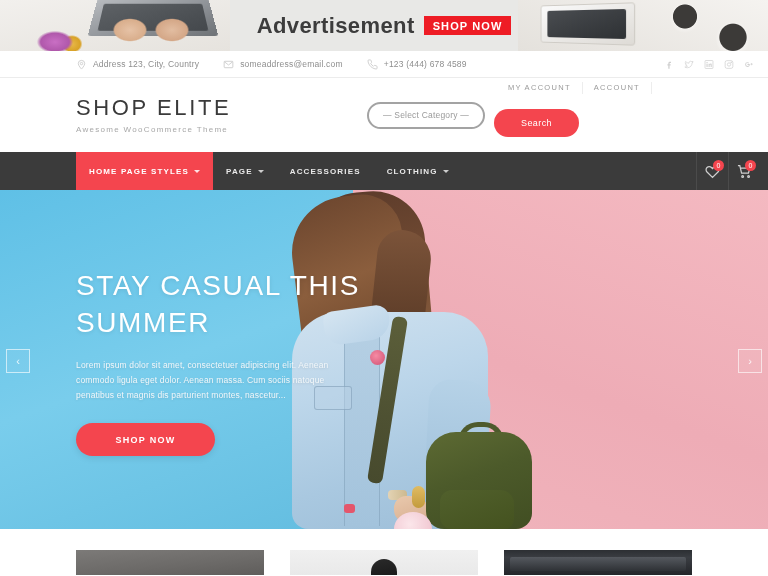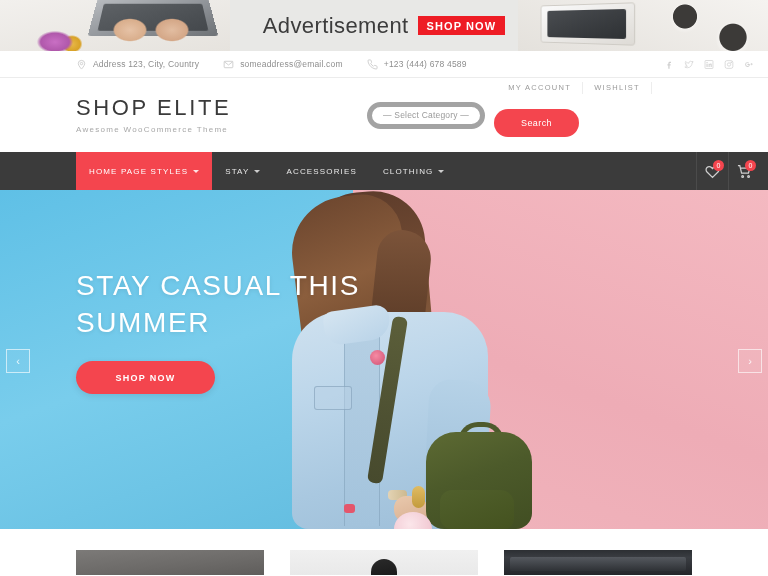--- a/index.html
+++ b/index.html
@@ -54,21 +54,21 @@
     background:linear-gradient(160deg,#4a4d51,#2e3134); border-radius:2px;
   }
   .ad-cup{
     position:absolute; width:30px; height:30px; border-radius:50%;
     background:radial-gradient(circle at 50% 45%, #3c3a38 0%, #3c3a38 52%, #f3f1ee 56%, #e6e3de 100%);
   }
   .ad-cup.c1{ right:68px; top:3px; }
   .ad-cup.c2{ right:18px; top:22px; width:34px; height:34px; }
   .ad-center { position:relative; z-index:3; display:flex; align-items:center; gap:9px; }
   .ad-text {
-    font-size:22px; color:#3c3c3c; letter-spacing:.4px; font-weight:400;
+    font-size:22px; color:#3c3c3c; letter-spacing:.4px; font-weight:700;
   }
   .ad-badge {
     background:#ee1c25; color:#fff; font-size:11px; font-weight:700;
     letter-spacing:1.1px; padding:4px 9px 3px;
   }
 
   
   .topbar {
     width:768px; height:27px; background:#ffffff;
     border-bottom:1px solid #ececec;
@@ -93,21 +93,21 @@
   }
   .logo-wrap{ display:flex; flex-direction:column; }
   .logo-title{
     font-size:22px; letter-spacing:2.6px; color:#3a3a3a; font-weight:400; line-height:1;
   }
   .logo-sub{
     font-size:8px; letter-spacing:1.3px; color:#a8a8a8; margin-top:6px;
   }
   .search-wrap{ margin-left:auto; display:flex; align-items:center; gap:9px; }
   .sel-cat{
-    width:118px; height:27px; border:5px solid #a3a3a3; border-radius:14px;
+    width:118px; height:27px; border:2px solid #a3a3a3; border-radius:14px;
     background:#fff; font-size:8.5px; color:#9a9a9a;
     display:flex; align-items:center; justify-content:center;
     font-family:"Liberation Sans", sans-serif; letter-spacing:.2px;
   }
   .search-in{
     width:110px; height:27px; border:1px solid #e6e6e6; border-radius:14px;
     background:#fff; font-size:8.5px; color:#a8a8a8;
     padding:0 12px; outline:none; font-family:"Liberation Sans", sans-serif;
   }
   .search-in::placeholder{ color:#b3b3b3; }
@@ -118,21 +118,21 @@
   }
 
   
   .nav {
     width:768px; height:38px; background:#3b3b3b;
     display:flex; align-items:stretch; padding-left:76px; padding-right:8px;
   }
   .nav-item{
     display:flex; align-items:center; gap:5px;
     padding:14px 13px; color:#e9e9e9;
-    font-size:8px; font-weight:400; letter-spacing:1.15px;
+    font-size:8px; font-weight:700; letter-spacing:1.15px;
     position:relative;
   }
   .nav-item.active{ background:#f4454e; color:#fff; }
   .caret{ width:0;height:0;border-left:3px solid transparent;border-right:3px solid transparent;
           border-top:3.5px solid currentColor; opacity:.85; }
   .nav-right{ margin-left:auto; display:flex; align-items:center; }
   .nav-ic-box{
     position:relative; width:32px; height:38px;
     display:flex; align-items:center; justify-content:center;
     border-left:1px solid #4b4b4b;
@@ -359,21 +359,21 @@
   </div>
   <div class="tb-item">
     <svg class="tb-ic" viewBox="0 0 24 24" fill="none" stroke="#9b9b9b" stroke-width="2">
       <path d="M22 16.9v3a2 2 0 01-2.2 2 19.8 19.8 0 01-8.6-3.1 19.5 19.5 0 01-6-6A19.8 19.8 0 012.1 4.2 2 2 0 014.1 2h3a2 2 0 012 1.7c.1 1 .4 1.9.7 2.8a2 2 0 01-.5 2.1L8.1 9.8a16 16 0 006 6l1.2-1.2a2 2 0 012.1-.5c.9.3 1.8.6 2.8.7a2 2 0 011.8 2.1z"></path>
     </svg>
     <span>+123 (444) 678 4589</span>
   </div>
 
   <div class="tb-right">
     <span class="tb-link">MY ACCOUNT</span>
-    <span class="tb-link">WISHLIST</span>
+    <span class="tb-link">ACCOUNT</span>
     <div class="tb-social">
       <svg class="soc" viewBox="0 0 24 24" fill="#8f8f8f">
         <path d="M14.5 8.5h2.3V5.6h-2.6c-2.5 0-3.9 1.4-3.9 3.9v1.9H8.2v3h2.1V22h3.1v-7.6h2.3l.4-3h-2.7v-1.6c0-.9.3-1.3 1.1-1.3z"></path>
       </svg>
       <svg class="soc" viewBox="0 0 24 24" fill="none" stroke="#8f8f8f" stroke-width="1.6">
         <path d="M22 5.9a8 8 0 01-2.3.7 4 4 0 001.8-2.2 8 8 0 01-2.6 1A4 4 0 0012 8.9a11.3 11.3 0 01-8.2-4.2 4 4 0 001.2 5.3 4 4 0 01-1.8-.5 4 4 0 003.2 3.9 4 4 0 01-1.8.1 4 4 0 003.7 2.8A8 8 0 012 18a11.3 11.3 0 006.1 1.8c7.3 0 11.3-6 11.3-11.3v-.5A8 8 0 0022 5.9z"></path>
       </svg>
       <svg class="soc" viewBox="0 0 24 24" fill="#8f8f8f">
         <rect x="2.5" y="2.5" width="19" height="19" rx="1.5" fill="none" stroke="#8f8f8f" stroke-width="1.8"></rect>
         <rect x="6" y="10" width="2.6" height="8"></rect>
@@ -403,21 +403,21 @@
     <button class="search-btn">Search</button>
   </div>
 </div>
 
 <div class="nav">
   <div class="nav-item active">
     <span>HOME PAGE STYLES</span>
     <span class="caret"></span>
   </div>
   <div class="nav-item">
-    <span>STAY</span>
+    <span>PAGE</span>
     <span class="caret"></span>
   </div>
   <div class="nav-item">
     <span>ACCESSORIES</span>
   </div>
   <div class="nav-item">
     <span>CLOTHING</span>
     <span class="caret"></span>
   </div>
 
@@ -462,20 +462,21 @@
     <div class="m-bag-handle"></div>
     <div class="m-strap"></div>
     <div class="m-bag"></div>
     <div class="m-bag-pocket"></div>
     <div class="m-charm"></div>
     <div class="m-pom"></div>
   </div>
 
   <div class="hero-content">
     <div class="hero-h1">STAY CASUAL THIS SUMMER</div>
+    <div class="hero-p">Lorem ipsum dolor sit amet, consectetuer adipiscing elit. Aenean commodo ligula eget dolor. Aenean massa. Cum sociis natoque penatibus et magnis dis parturient montes, nascetur...</div>
     <button class="hero-btn">SHOP NOW</button>
   </div>
 </div>
 
 <div class="hero-arrow arrow-left">‹</div>
 <div class="hero-arrow arrow-right">›</div>
 
 <div class="products">
   <div class="pcard">
     <div class="pimg p1"></div>

